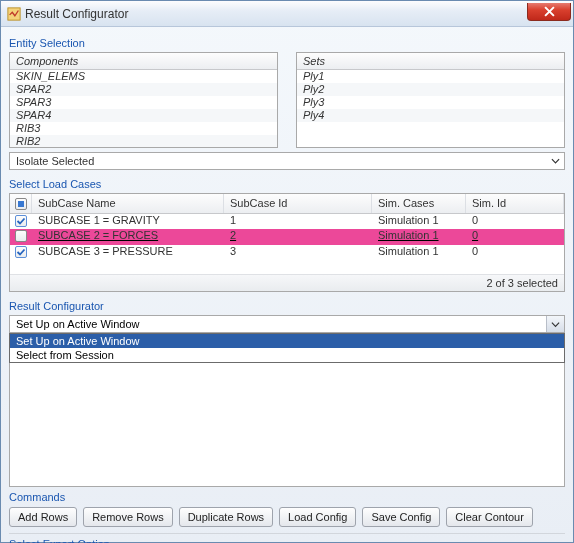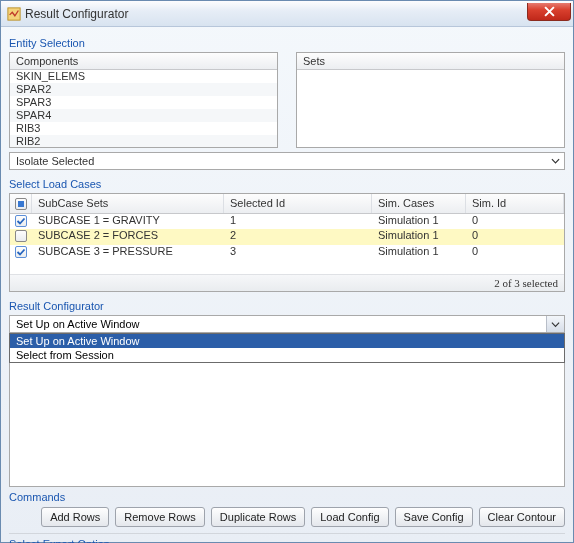--- a/index.html
+++ b/index.html
@@ -28,21 +28,21 @@
     border: 1px solid #8b2a1e; border-top:none;
     border-bottom-left-radius: 4px; border-bottom-right-radius: 4px;
     display: flex; align-items: center; justify-content: center; cursor: pointer;
   }
   .close-btn svg { width:11px; height:11px; }
   .body { padding: 6px 8px 8px 8px; }
 
   .section-label { color: #1a56b0; font-size: 11px; margin: 4px 0 3px 0; }
 
   
-  .entity-row { display:flex; gap:18px; }
+  .entity-row { display:flex; gap:18px;font-style:italic; }
   .list-wrap { flex:1; background:#fff; border:1px solid #a9a9a9; height:96px; overflow:hidden; position:relative; }
   .list-header { background: linear-gradient(#fdfdfd,#eceef1); border-bottom:1px solid #c7c8cb; padding:2px 6px; font-weight:400; color:#333; }
   .list-body { overflow-y:auto; max-height:78px; }
   .list-body::-webkit-scrollbar { width:16px; }
   .list-body::-webkit-scrollbar-track { background:#eef0f3; border-left:1px solid #d0d3d8; }
   .list-body::-webkit-scrollbar-thumb { background:linear-gradient(#e4e8ee,#cfd6df); border:1px solid #b3b9c4; border-radius:2px; }
   .list-item { padding:0 6px; color:#333; border-bottom:1px solid transparent; cursor:default; }
   .list-item.stripe { background:#f5f7f9; }
 
   .dropdown {
@@ -53,53 +53,53 @@
   .dropdown .chev { position:absolute; right:4px; top:50%; transform:translateY(-50%); }
   .chev svg { width:9px; height:9px; display:block; }
 
   
   .table-wrap { background:#fff; border:1px solid #a9a9a9; margin-top:2px; }
   .table-head { display:flex; background:linear-gradient(#fdfdfd,#eceef1); border-bottom:1px solid #c7c8cb; }
   .th { padding:3px 6px; font-weight:400; color:#333; border-right:1px solid #dcdfe4; position:relative; }
   .th.c0 { width:22px; text-align:center; padding:3px 0; }
   .table-body { height:60px; background:#fff; }
   .tr { display:flex; }
-  .tr.stripe { background:#fef9c3; }
+  .tr.stripe { background:#ec4899;text-decoration:underline; }
   .td { padding:0 6px; color:#333; border-right:1px solid transparent; overflow:hidden; white-space:nowrap; }
   .td.c0 { width:22px; text-align:center; padding:1px 0; }
   .cb { width:12px; height:12px; border:1px solid #888; background:linear-gradient(#fdfdfd,#e9ecef); display:inline-flex; align-items:center; justify-content:center; border-radius:2px; cursor:pointer;}
   .cb.checked { border-color:#5d8fd8; }
   .cb .tick { display:none; }
   .cb.checked .tick { display:block; }
   .cb .sq { display:none; }
   .cb.mixed .sq { display:block; width:6px; height:6px; background:#3878d1; }
   .cb .tick svg { width:10px; height:10px; display:block; }
   .c1 { flex:0 0 192px; }
   .c2 { flex:0 0 148px; }
   .c3 { flex:0 0 94px; }
   .c4 { flex:1; }
-  .count-bar { text-align:right; background:linear-gradient(#f6f7f9,#e9ecef); border-top:1px solid #dfe1e5; padding:2px 6px; color:#333;font-family:Liberation Serif, serif; }
+  .count-bar { text-align:right; background:linear-gradient(#f6f7f9,#e9ecef); border-top:1px solid #dfe1e5; padding:2px 6px; color:#333; }
 
   
   .rc-box { border:1px solid #a9a9a9; background:#fff; margin-top:2px; position:relative; height:126px; }
   .rc-dd { position:relative; }
   .rc-dd .dd-btn { background:#fff; border:1px solid #a9a9a9; padding:2px 6px; position:relative; cursor:pointer; }
   .rc-dd .dd-btn .chev {
     position:absolute; right:0; top:0; bottom:0; width:18px;
     background:linear-gradient(#f3f6fa,#d6dde8);
     border-left:1px solid #b8bec8;
     display:flex; align-items:center; justify-content:center;
   }
   .rc-list { position:absolute; left:0; right:0; top:100%; border:1px solid #6b6b6b; background:#fff; z-index:5; }
   .rc-opt { padding:1px 6px; cursor:pointer; }
   .rc-opt.sel { background:#2b5ea8; color:#fff; }
 
   
   .cmd-label { color:#1a56b0; margin-top:4px; }
-  .btn-row { display:flex; justify-content:flex-end; gap:6px; margin-top:4px; flex-wrap:nowrap; }
+  .btn-row { display:flex; gap:6px; margin-top:4px; flex-wrap:nowrap; }
   .btn {
     min-width:64px; padding:3px 8px; text-align:center;
     background:linear-gradient(#fefefe,#e4e7ec);
     border:1px solid #9ea3ac; border-radius:3px; color:#222; cursor:pointer;
     font-size:11px;
   }
 
   hr.div { border:none; border-top:1px solid #d2d6dc; margin:6px 0 2px 0; }
 </style>
 </head>
@@ -134,41 +134,47 @@
           <div class="list-item">SKIN_ELEMS</div>
           <div class="list-item stripe">SPAR2</div>
           <div class="list-item">SPAR3</div>
           <div class="list-item stripe">SPAR4</div>
           <div class="list-item">RIB3</div>
           <div class="list-item stripe">RIB2</div>
         </div>
       </div>
       <div class="list-wrap">
         <div class="list-header">Sets</div>
+        <div class="list-body">
+          <div class="list-item">Ply1</div>
+          <div class="list-item stripe">Ply2</div>
+          <div class="list-item">Ply3</div>
+          <div class="list-item stripe">Ply4</div>
+        </div>
       </div>
     </div>
     <div class="dropdown">
       <span>Isolate Selected</span>
       <span class="chev">
           <svg viewBox="0 0 10 10">
             <path d="M1 3 L5 7 L9 3" fill="none" stroke="#333" stroke-width="1.3"></path>
           </svg>
         </span>
     </div>
 
     <div class="section-label" style="margin-top:8px;">Select Load Cases</div>
     <div class="table-wrap">
       <div class="table-head">
         <div class="th c0">
           <span class="cb mixed">
               <span class="sq"></span>
             </span>
         </div>
-        <div class="th c1">SubCase Sets</div>
-        <div class="th c2">Selected Id</div>
+        <div class="th c1">SubCase Name</div>
+        <div class="th c2">SubCase Id</div>
         <div class="th c3">Sim. Cases</div>
         <div class="th c4">Sim. Id</div>
       </div>
       <div class="table-body">
         <div class="tr">
           <div class="td c0"><span class="cb checked">
                 <span class="tick">
                   <svg viewBox="0 0 10 10">
                     <path d="M1.5 5 L4 7.5 L8.5 2.5" fill="none" stroke="#2765bf" stroke-width="1.8"></path>
                   </svg>

